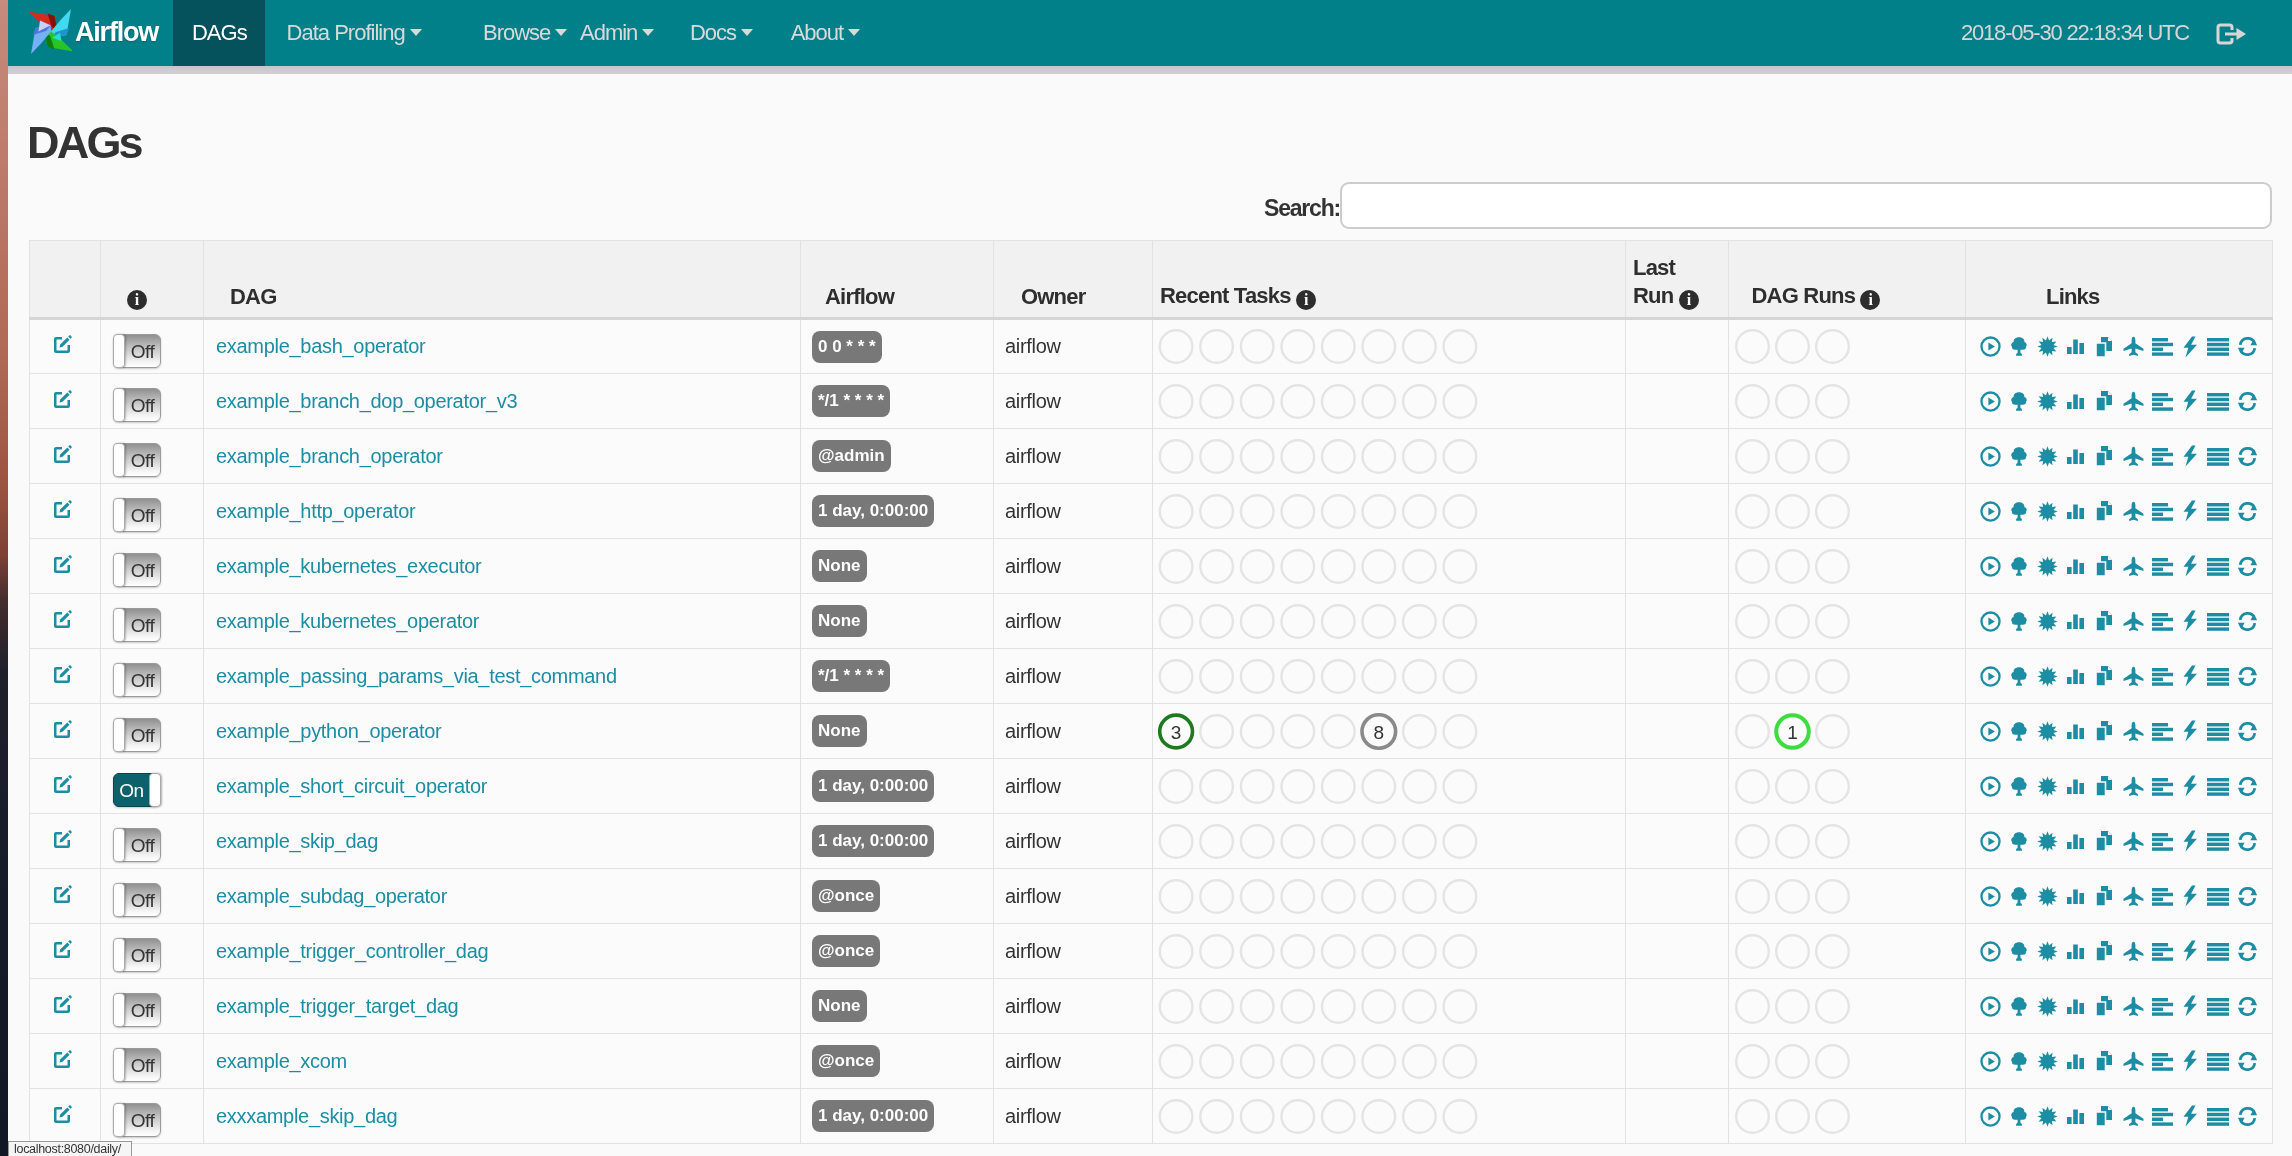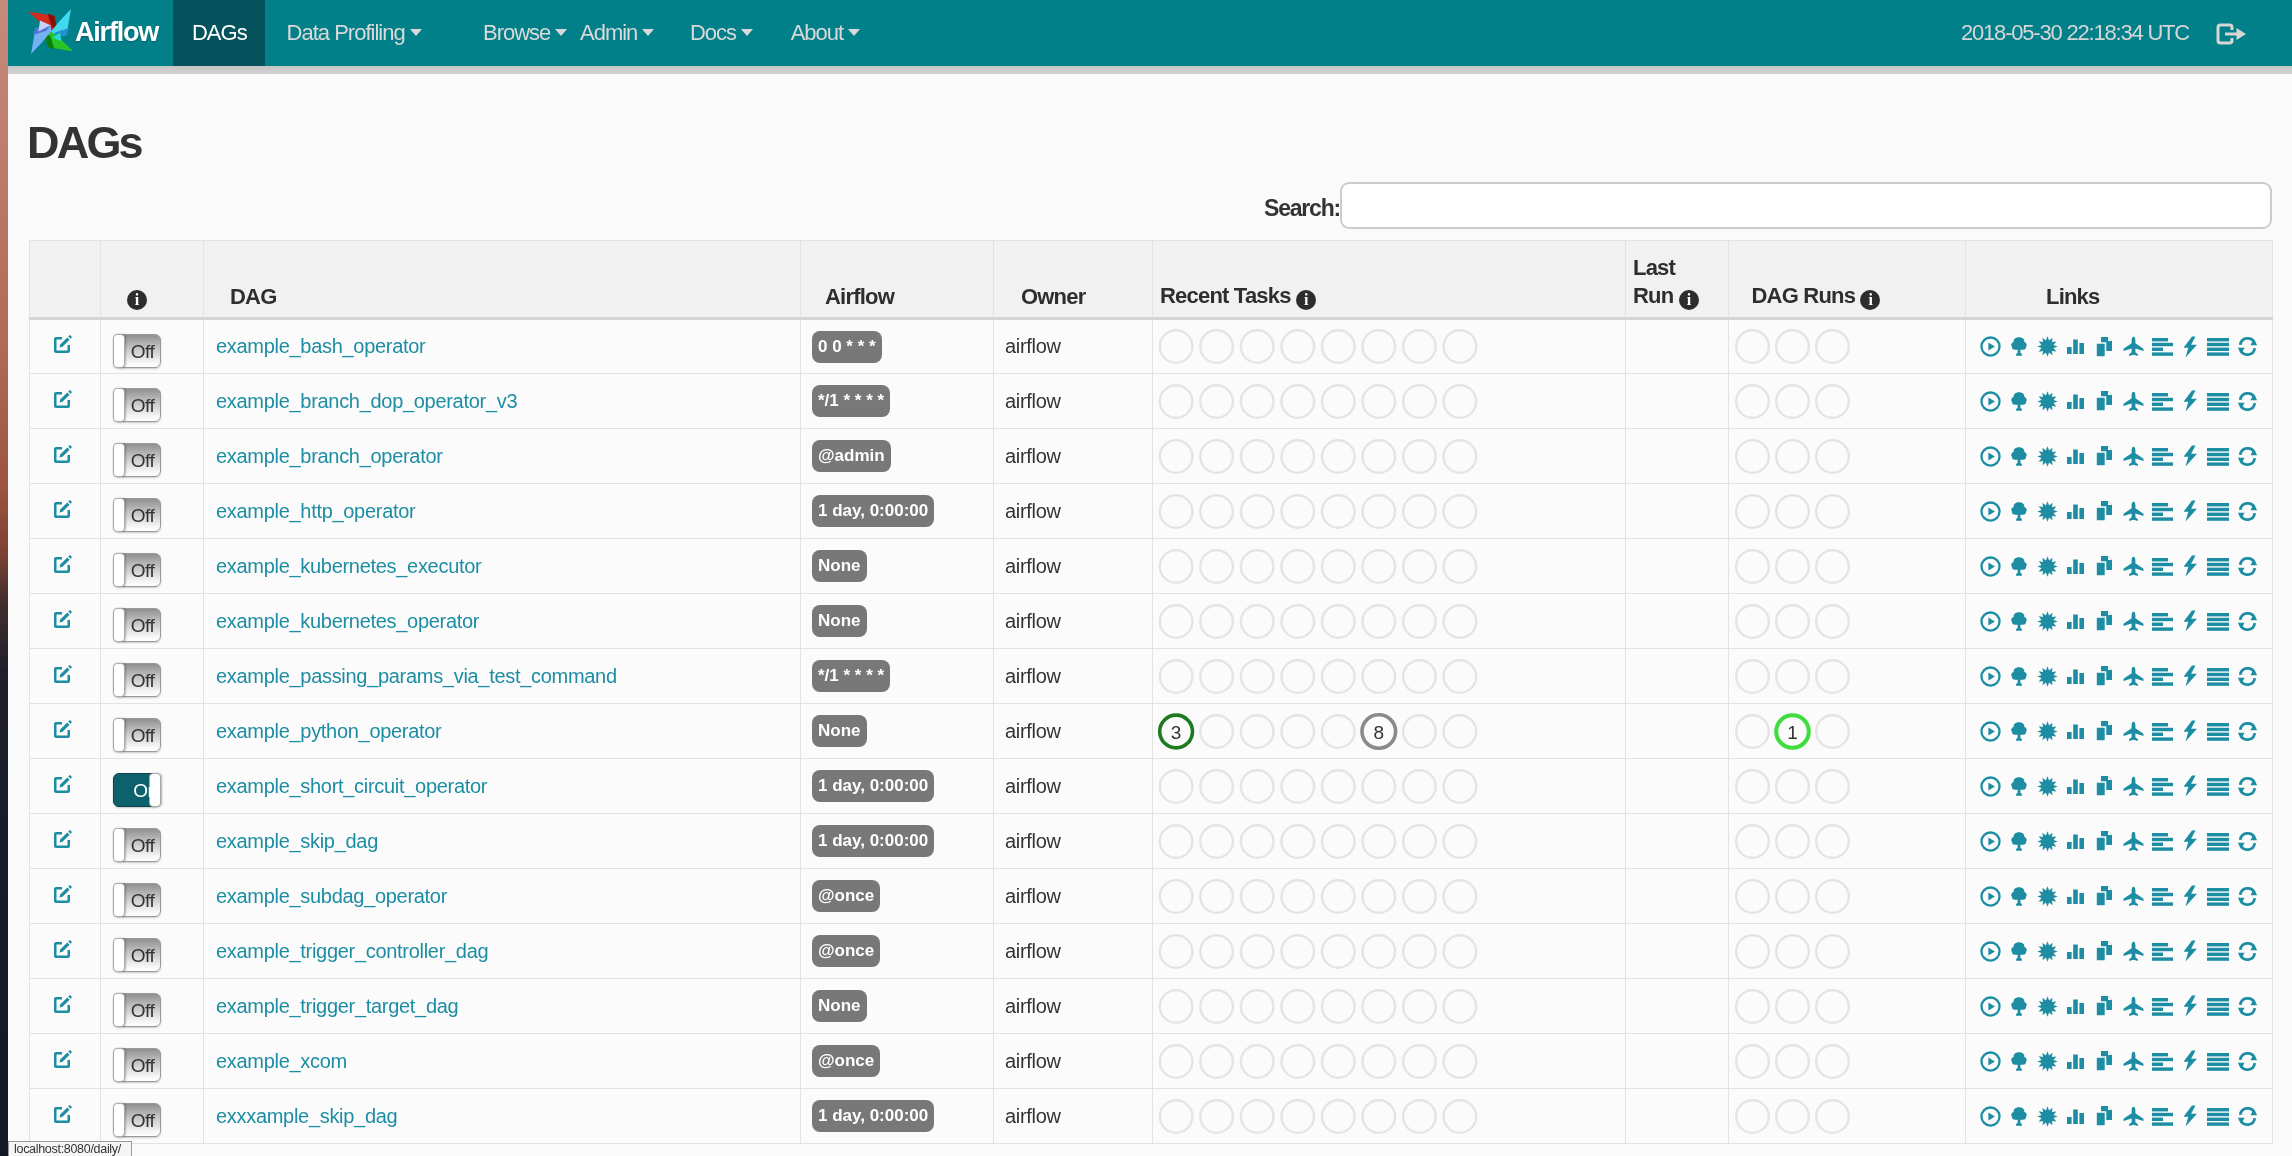--- a/index.html
+++ b/index.html
@@ -30,21 +30,21 @@
 #tbl td:first-child svg { margin:0 auto; position:relative; left:-2px; top:-2px; }
 .daglink { font-size:20px; color:#1c8da3; letter-spacing:-0.3px; }
 .owner { font-size:20px; color:#333; letter-spacing:-0.3px; }
 .badge { display:inline-block; background:#787878; color:#fff; font-size:17px; font-weight:bold; border-radius:8px; height:32px; line-height:32px; padding:0 6px; letter-spacing:0; }
 .info { display:inline-block; width:20px; height:20px; background:#2d2d2d; border-radius:50%; color:#fff; text-align:center; font-family:"Liberation Serif",serif; font-weight:bold; font-size:16px; line-height:20px; vertical-align:-2px; }
 .toggle { position:relative; top:6px; display:inline-block; width:48px; height:34px; border:1px solid #9a9a9a; border-radius:6px; background:linear-gradient(180deg,#909090 0%,#c9c9c9 45%,#f5f5f5 85%,#ffffff 100%); box-shadow:0 1px 2px rgba(0,0,0,.2); }
 .toggle .knob { position:absolute; left:-1px; top:-1px; width:12px; height:34px; background:#fff; border:1px solid #aaa; border-radius:4px; box-shadow:1px 0 2px rgba(0,0,0,.25); }
 .toggle .lbl { position:absolute; left:11px; top:0; width:36px; text-align:center; font-size:19px; color:#333; line-height:33px; letter-spacing:-0.5px; }
 .toggle.on { background:#0c616c; border-color:#07444c; }
 .toggle.on .knob { left:auto; right:-1px; }
-.toggle.on .lbl { left:14px; color:#fff; }
+.toggle.on .lbl { left:0; color:#fff; }
 .links { display:flex; justify-content:center; align-items:center; gap:8px; }
 .links svg { display:block; }
 .ic { fill:#1c8da3; }
 </style>
 </head>
 <body>
 <div id="strip"></div>
 <div id="page">
   <div id="navbar">
     <svg id="logo" width="44" height="48" viewBox="0 0 44 48">

